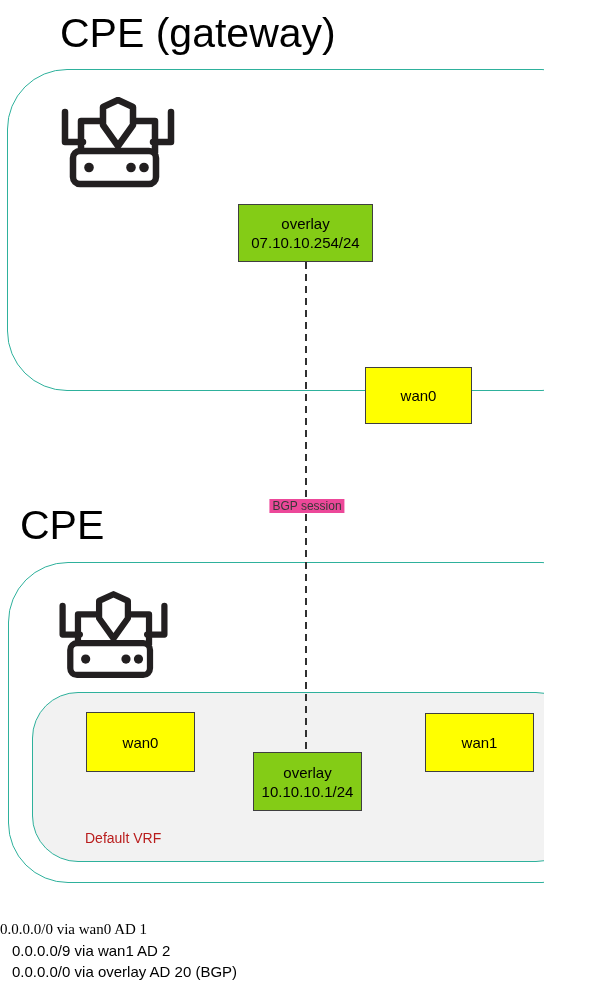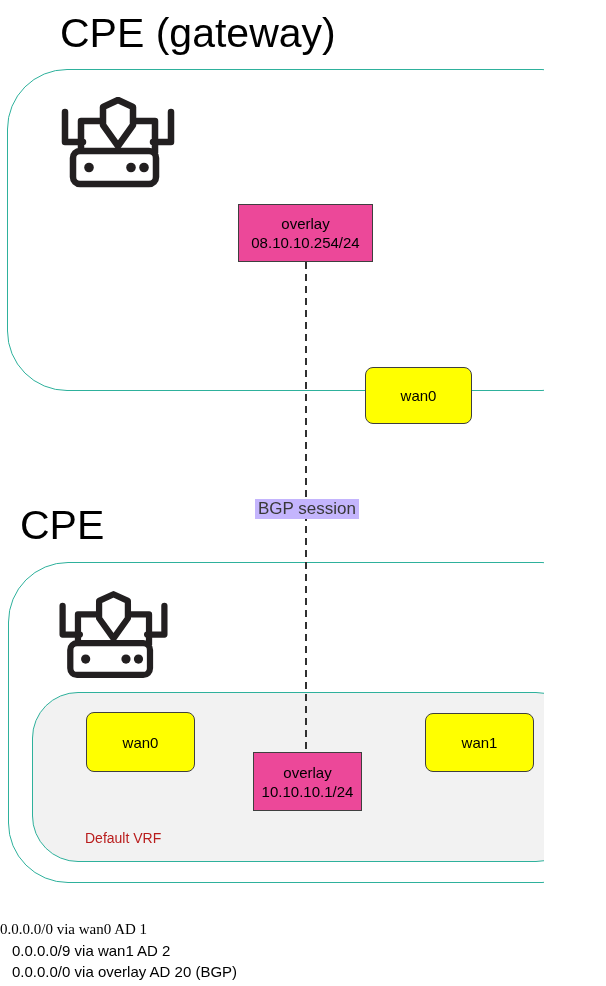--- a/index.html
+++ b/index.html
@@ -12,28 +12,28 @@
   .zone{
     border:1.6px solid #2eb19c;border-radius:60px;background:transparent;z-index:1;
   }
   .vrf{
     border:1.6px solid #2eb19c;border-radius:46px;background:#f2f2f2;z-index:2;
   }
   .node{
     border:1.6px solid #3f3f3f;display:flex;flex-direction:column;align-items:center;
     justify-content:center;text-align:center;font-size:15px;line-height:19px;z-index:4;
   }
-  .node.purple{background:#ec4899;}
-  .node.yellow{background:#ffff00;border-radius:8px;}
+  .node.purple{background:#84cc16;}
+  .node.yellow{background:#ffff00;}
   .dash-line{
     width:2px;z-index:3;
     background:repeating-linear-gradient(to bottom,#303030 0 7px,transparent 7px 12px);
   }
   .mini-label{
-    font-size:17px;color:#383838;background:#c4b5fd;padding:0 3px;z-index:5;white-space:nowrap;
+    font-size:12px;color:#383838;background:#ec4899;padding:0 3px;z-index:5;white-space:nowrap;
     transform:translateX(-50%);
   }
   .vrf-label{font-size:14px;color:#b91c1c;z-index:4;}
   .rt-head{font-size:15px;font-weight:700;white-space:nowrap;z-index:6;}
   .rt-line{font-size:15px;white-space:nowrap;z-index:6;}
   svg.router{display:block;z-index:4;}
 </style>
 </head>
 <body>
 
@@ -53,21 +53,21 @@
     </g>
     <g fill="#221f20">
       <circle cx="34" cy="70.5" r="4.8"></circle>
       <circle cx="76" cy="70.5" r="4.8"></circle>
       <circle cx="89" cy="70.5" r="4.8"></circle>
     </g>
   </svg>
 
   <div class="abs node purple" style="left:238px;top:204px;width:133px;height:56px;">
     <div>overlay</div>
-    <div>08.10.10.254/24</div>
+    <div>07.10.10.254/24</div>
   </div>
 
   <div class="abs node yellow" style="left:365px;top:367px;width:105px;height:55px;">
     <div>wan0</div>
   </div>
 
   <div class="abs dash-line" style="left:305px;top:262px;height:490px;"></div>
   <div class="abs mini-label" style="left:307px;top:499px;">BGP session</div>
 
   <div class="abs big-title" style="left:20px;top:502px;">CPE</div>

